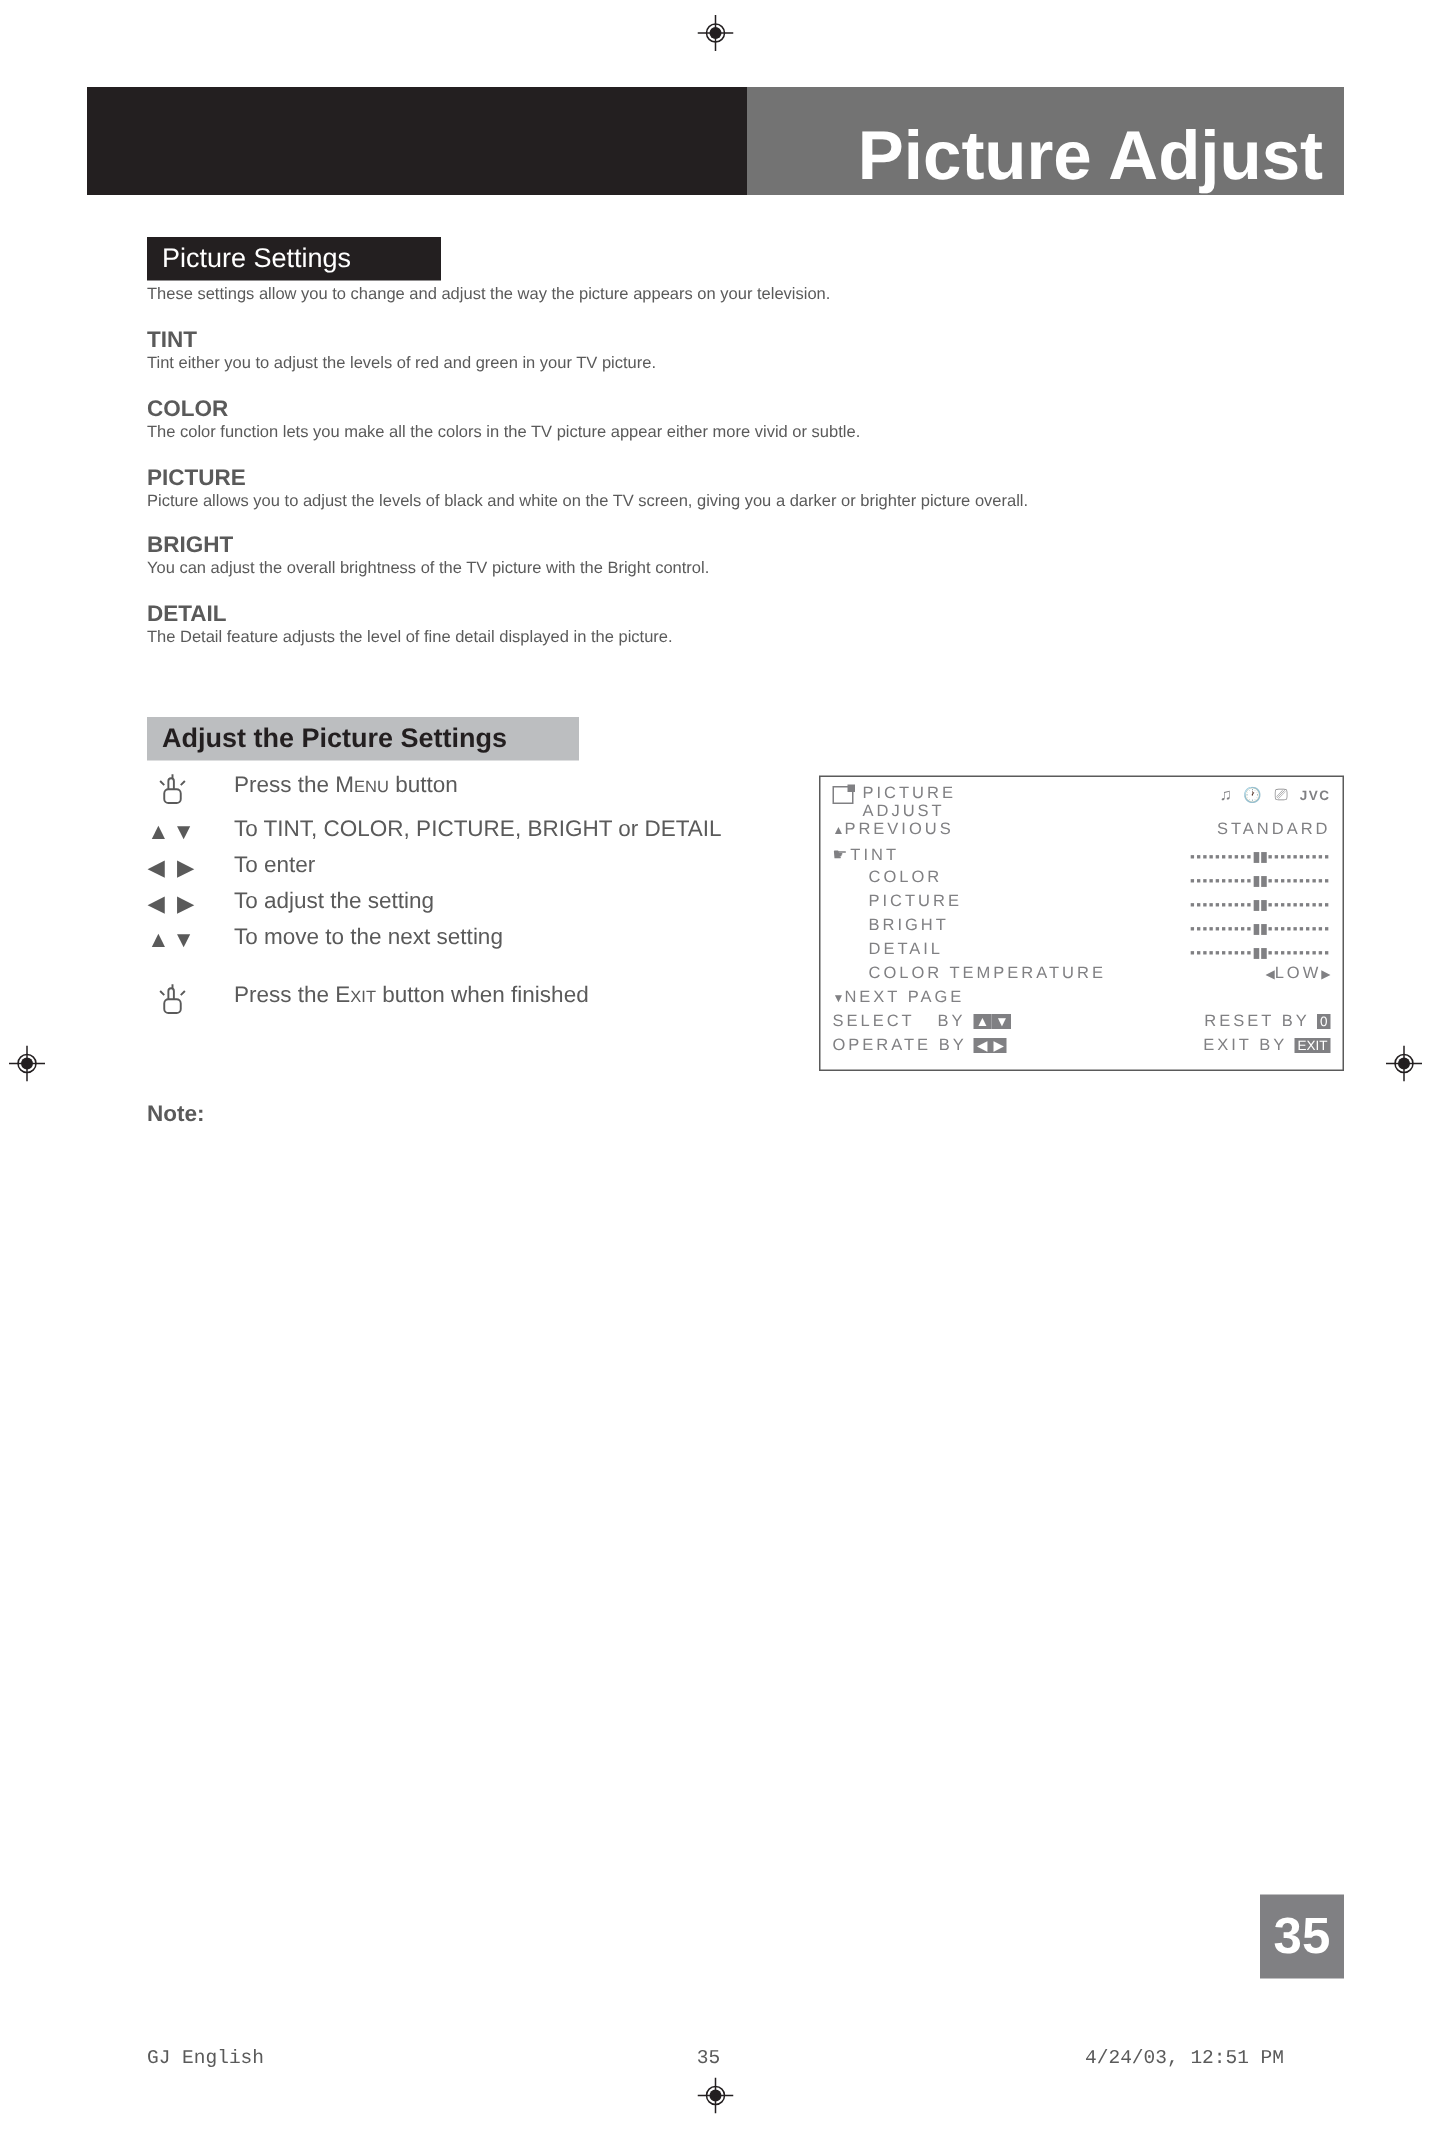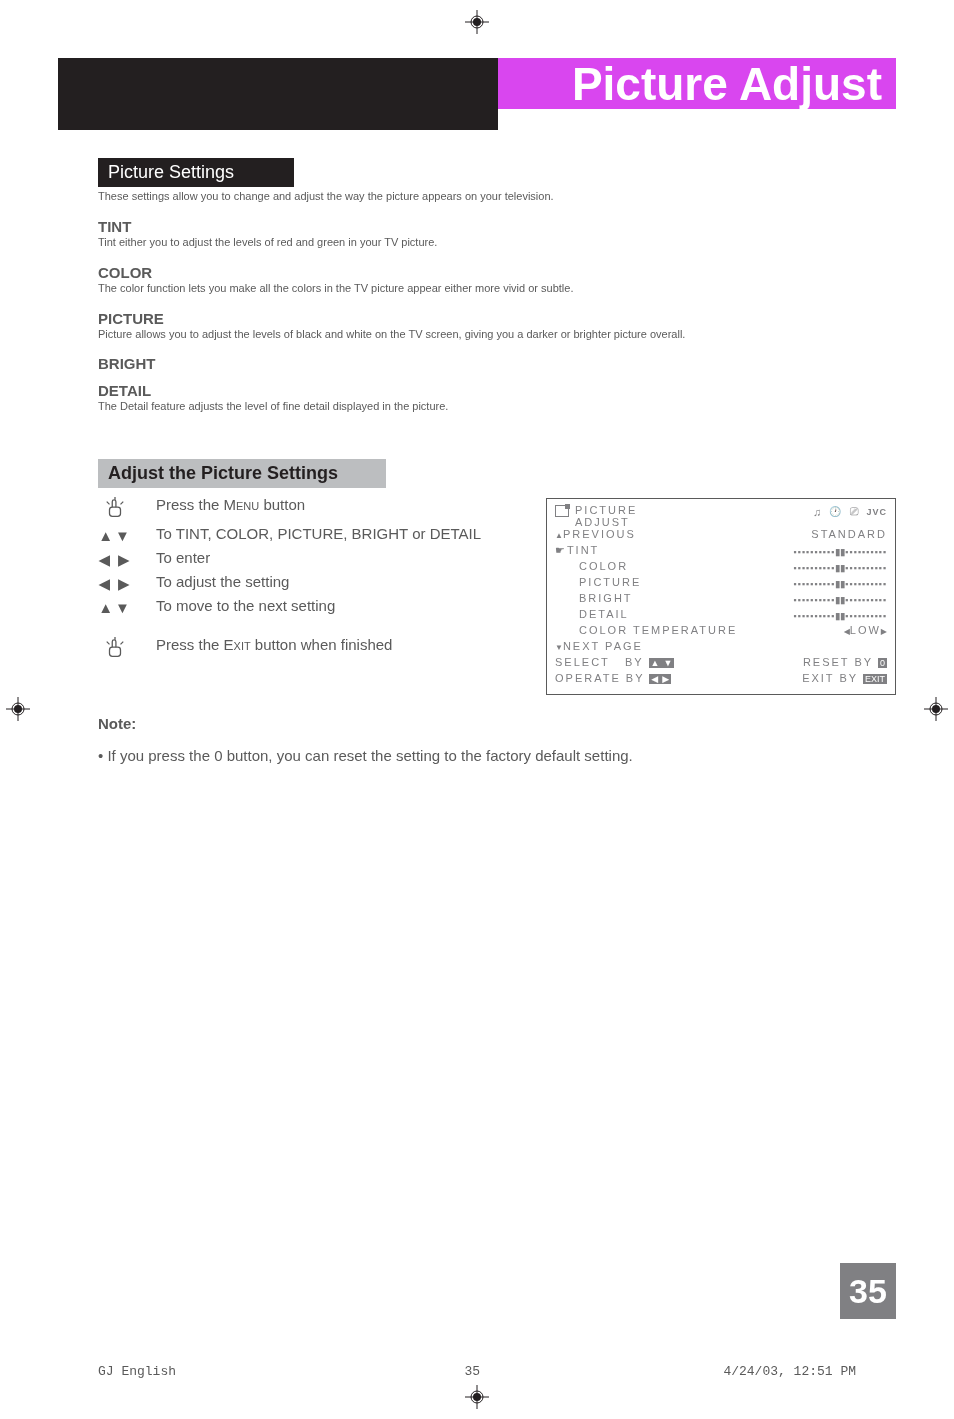--- a/index.html
+++ b/index.html
@@ -37,25 +37,25 @@
 
   .title-bar {
     display: flex;
   }
   .title-black {
     background: #231f20;
     height: 72px;
     width: 440px;
   }
   .title-gray {
-    background: #d946ef;
-    height: 51px;
+    background: #737373;
+    height: 72px;
     flex: 1;
     display: flex;
-    align-items: center;
+    align-items: flex-end;
     justify-content: flex-end;
     padding-right: 14px;
   }
   .title-gray span {
     color: #fff;
     font-size: 46px;
     font-weight: bold;
     letter-spacing: 0px;
   }
 
@@ -258,20 +258,21 @@
     <p class="strong-label">TINT</p>
     <p class="para">Tint either you to adjust the levels of red and green in your TV picture.</p>
 
     <p class="strong-label">COLOR</p>
     <p class="para">The color function lets you make all the colors in the TV picture appear either more vivid or subtle.</p>
 
     <p class="strong-label">PICTURE</p>
     <p class="para">Picture allows you to adjust the levels of black and white on the TV screen, giving you a darker or brighter picture overall.</p>
 
     <p class="strong-label">BRIGHT</p>
+    <p class="para">You can adjust the overall brightness of the TV picture with the Bright control.</p>
 
     <p class="strong-label">DETAIL</p>
     <p class="para">The Detail feature adjusts the level of fine detail displayed in the picture.</p>
 
     <div class="section-header-gray">Adjust the Picture Settings</div>
 
     <div class="adjust-block">
       <div class="steps">
 
         <div class="step-row">
@@ -395,21 +396,20 @@
           <span><span>RESET BY</span> <span class="osd-reversed">0</span></span>
         </div>
         <div class="osd-row">
           <span><span>OPERATE BY</span> <span class="osd-reversed">◀</span><span class="osd-reversed">▶</span></span>
           <span><span>EXIT BY</span> <span class="osd-reversed">EXIT</span></span>
         </div>
       </div>
     </div>
 
     <p class="note-label">Note:</p>
-    <p class="note-bullet">•  If you press the 0 button, you can reset the setting to the factory default setting.</p>
 
   </div>
 
   <div class="page-number">35</div>
 
   <div class="footer">
     <span>GJ English</span>
     <span class="mid">35</span>
     <span>4/24/03, 12:51 PM</span>
   </div>

